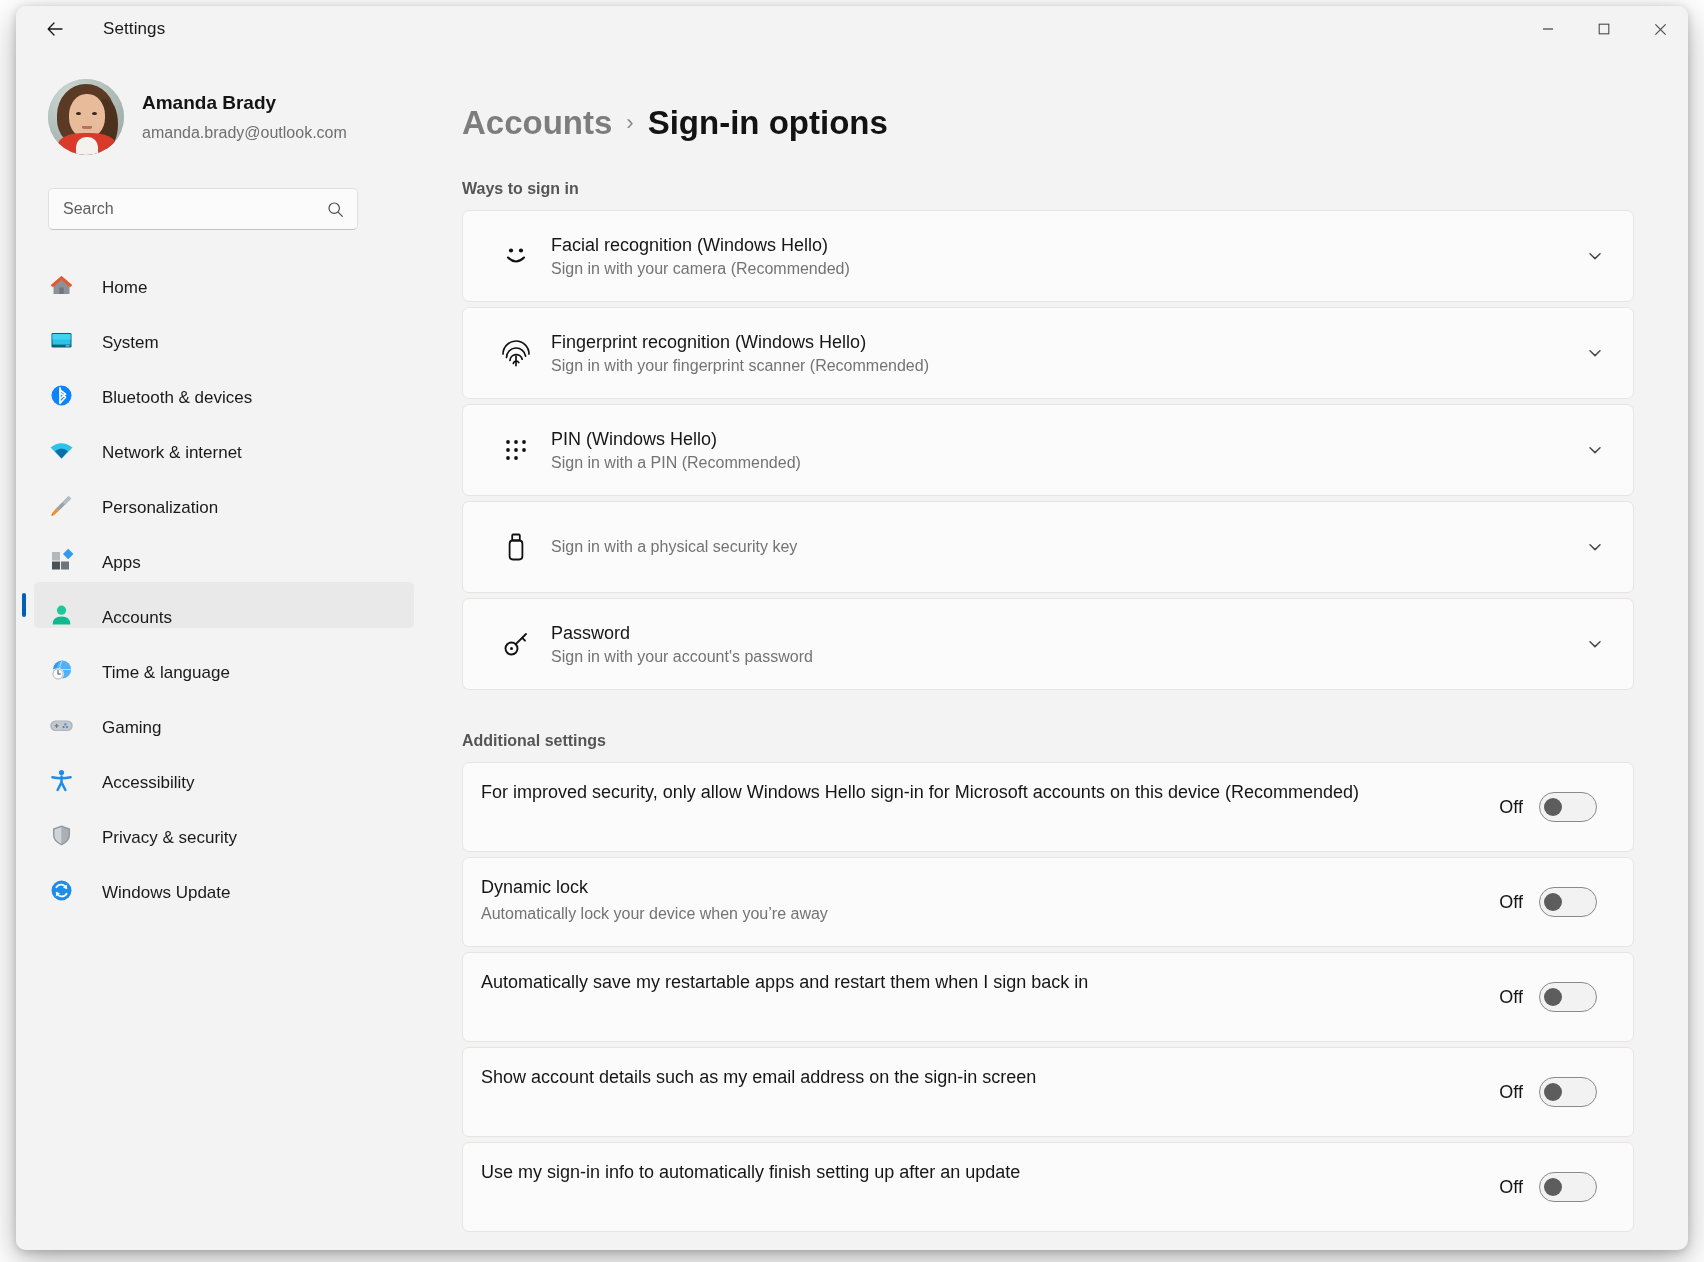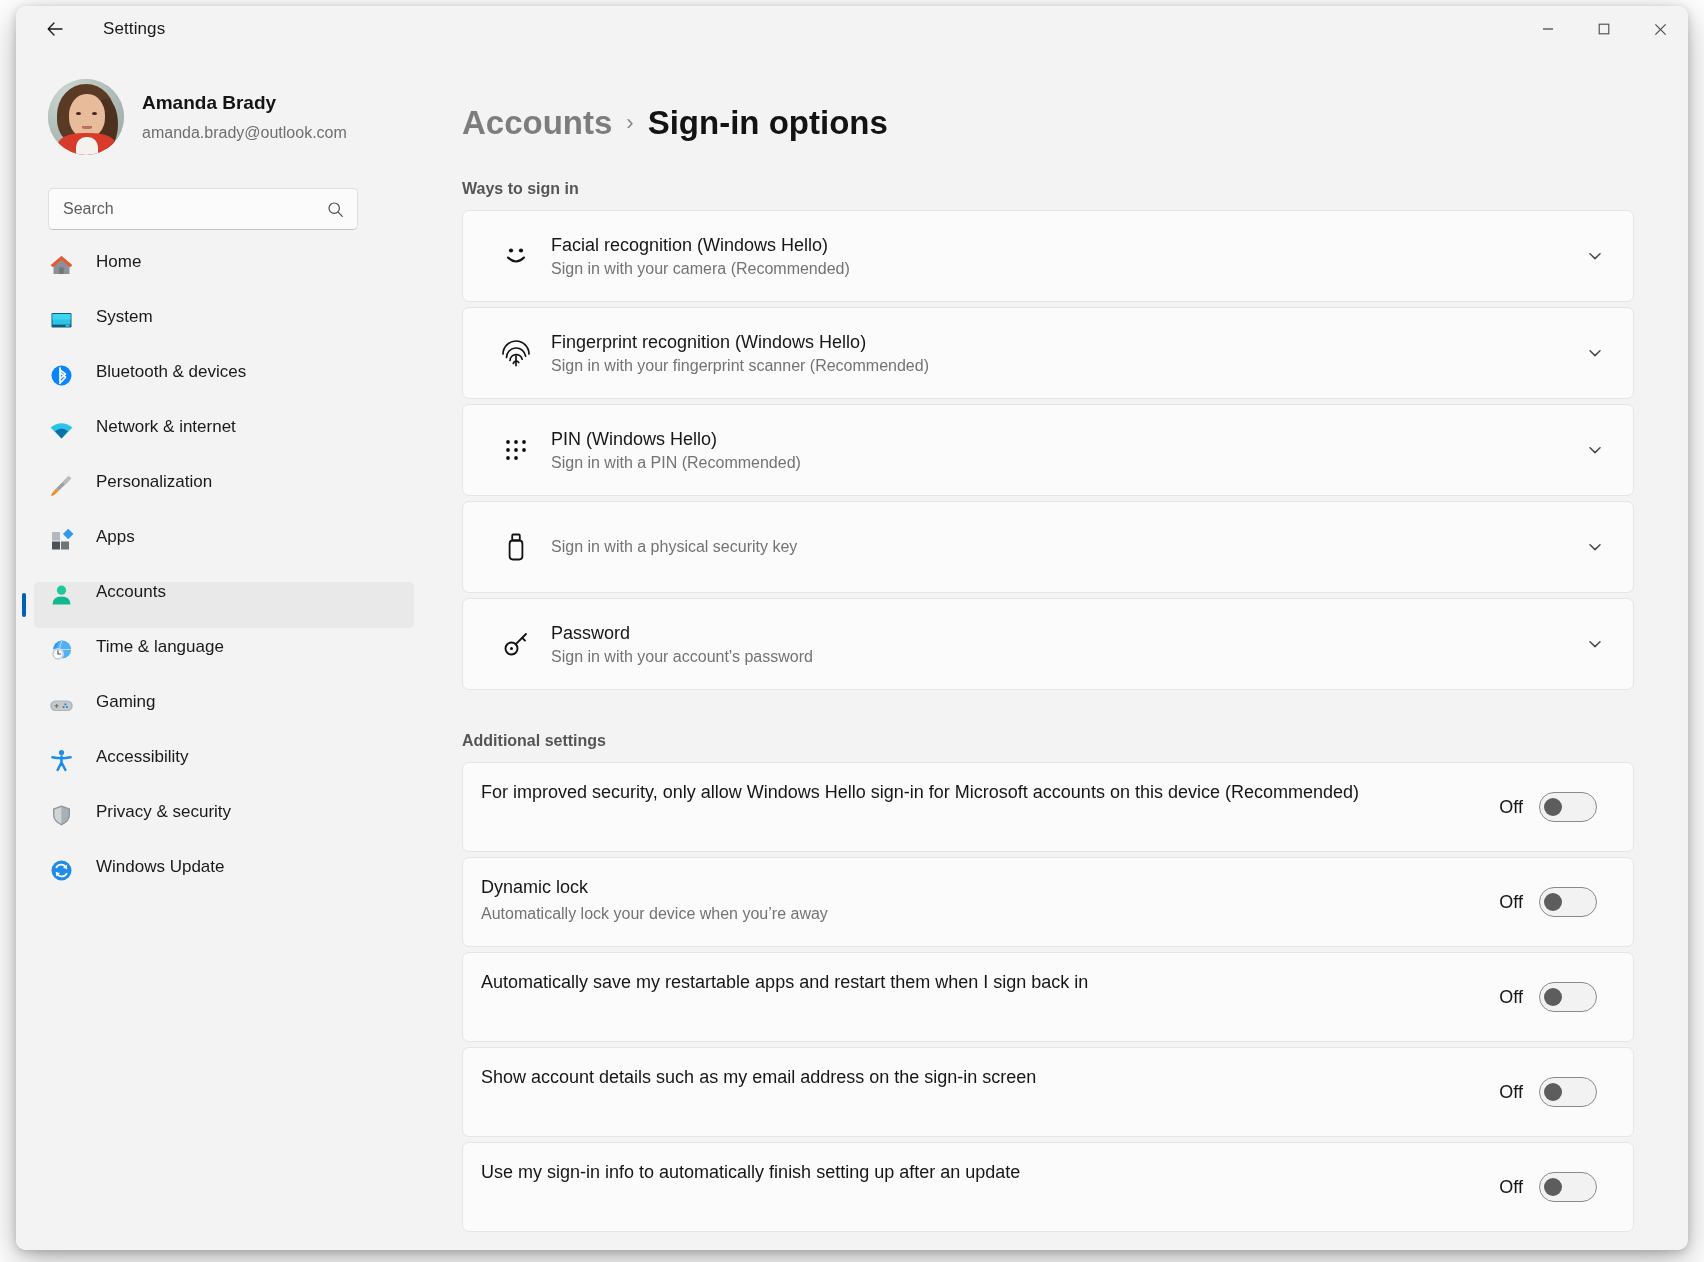--- a/index.html
+++ b/index.html
@@ -153,22 +153,22 @@
     font-family: "Liberation Sans", sans-serif;
     font-size: 16px;
     color: #1d4ed8;
   }
   .search-wrap input::placeholder { color: #5d5d5d; }
 
   .nav { margin-top: 22px; }
   .nav-item {
     height: 46px;
     display: flex;
-    align-items: flex-start;
-    gap: 22px;
+    align-items: flex-end;
+    gap: 28px;
     padding-left: 14px;
     border-radius: 5px;
     margin-bottom: 9px;
     position: relative;
     cursor: pointer;
   }
   .nav-item.selected { background: #e9e9e9; }
   .nav-item.selected::before {
     content: "";
     position: absolute;

